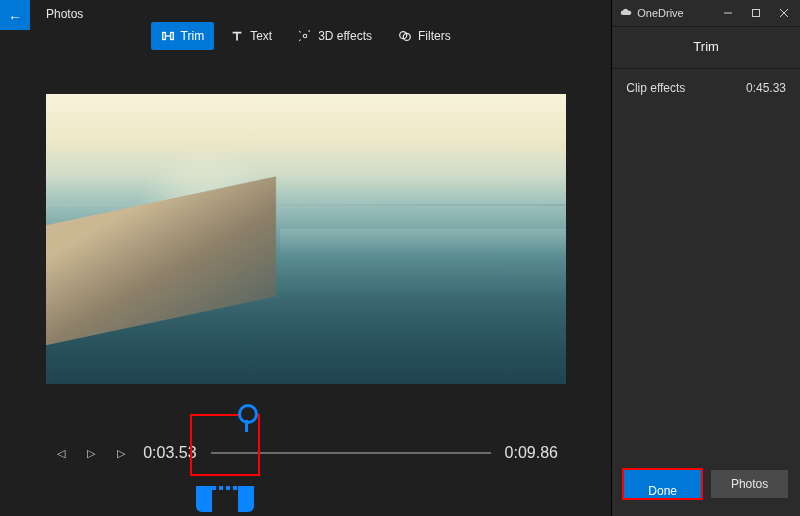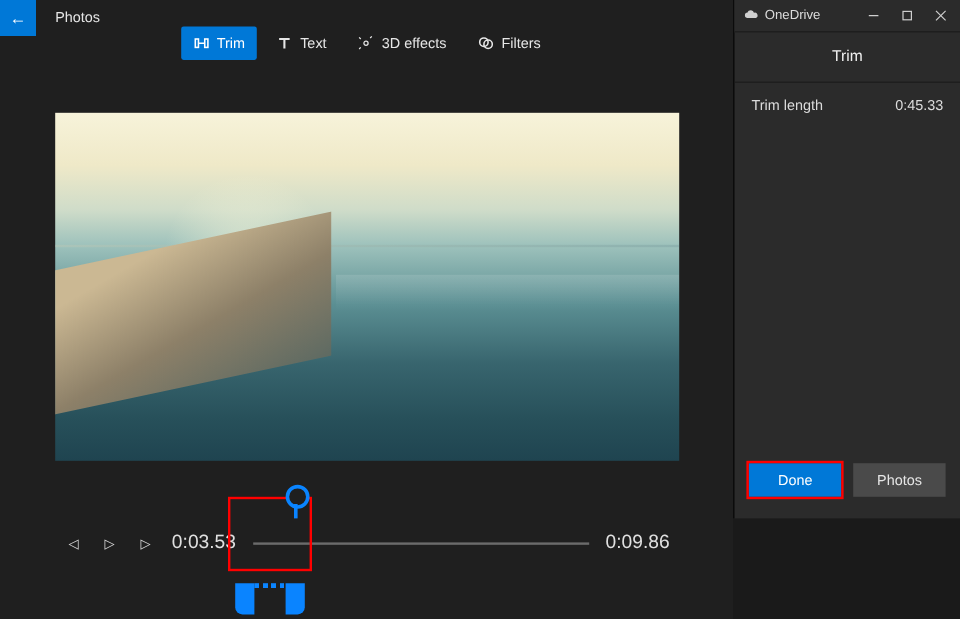--- a/index.html
+++ b/index.html
@@ -148,21 +148,21 @@
     border-radius: 50%;
     background: #1f1f1f;
   }
   .playhead::after{
     content:""; position:absolute; left:4px; top:13px; width:3px; height:12px;
     background:#0a84ff;
   }
 
   
   .panel {
-    width: 188px; height: 432px;
+    width: 188px; height: 516px;
     background: #2b2b2b;
     display: flex; flex-direction: column;
     border-left: 1px solid #000;
   }
   .title-bar {
     height: 26px;
     display: flex; align-items: center;
     padding: 0 2px 0 8px;
     background: #2b2b2b;
     border-bottom: 1px solid #1c1c1c;
@@ -191,21 +191,21 @@
   .row { display: flex; justify-content: space-between; font-size: 12px; color: #dcdcdc; }
   .panel-footer {
     padding: 10px 12px 18px;
     display: flex; gap: 10px;
   }
   .btn {
     flex: 1; height: 28px;
     display: flex; align-items: center; justify-content: center;
     font-size: 12px;
   }
-  .btn.primary { background: #0078d7; color:#fff; outline: 2px solid #ff0000; outline-offset: 0; }
+  .btn.primary { background: #0078d7; color:#fff; outline: 2px solid #ff0000; outline-offset: 0; align-items: flex-end; }
   .btn.secondary { background: #4a4a4a; color:#e6e6e6; }
 </style>
 </head>
 <body>
 
 <div class="app">
 
   <div class="editor">
     <div class="top-bar">
       <div class="back-btn">
@@ -309,21 +309,21 @@
               <line x1="9" y1="1" x2="1" y2="9" stroke="#cfcfcf" stroke-width="1"></line>
             </svg>
         </div>
       </div>
     </div>
 
     <div class="panel-title">Trim</div>
 
     <div class="panel-body">
       <div class="row">
-        <span>Trim length</span>
+        <span>Clip effects</span>
         <span>0:45.33</span>
       </div>
     </div>
 
     <div class="panel-footer">
       <div class="btn primary">
         <span>Done</span>
       </div>
       <div class="btn secondary">
         <span>Photos</span>

